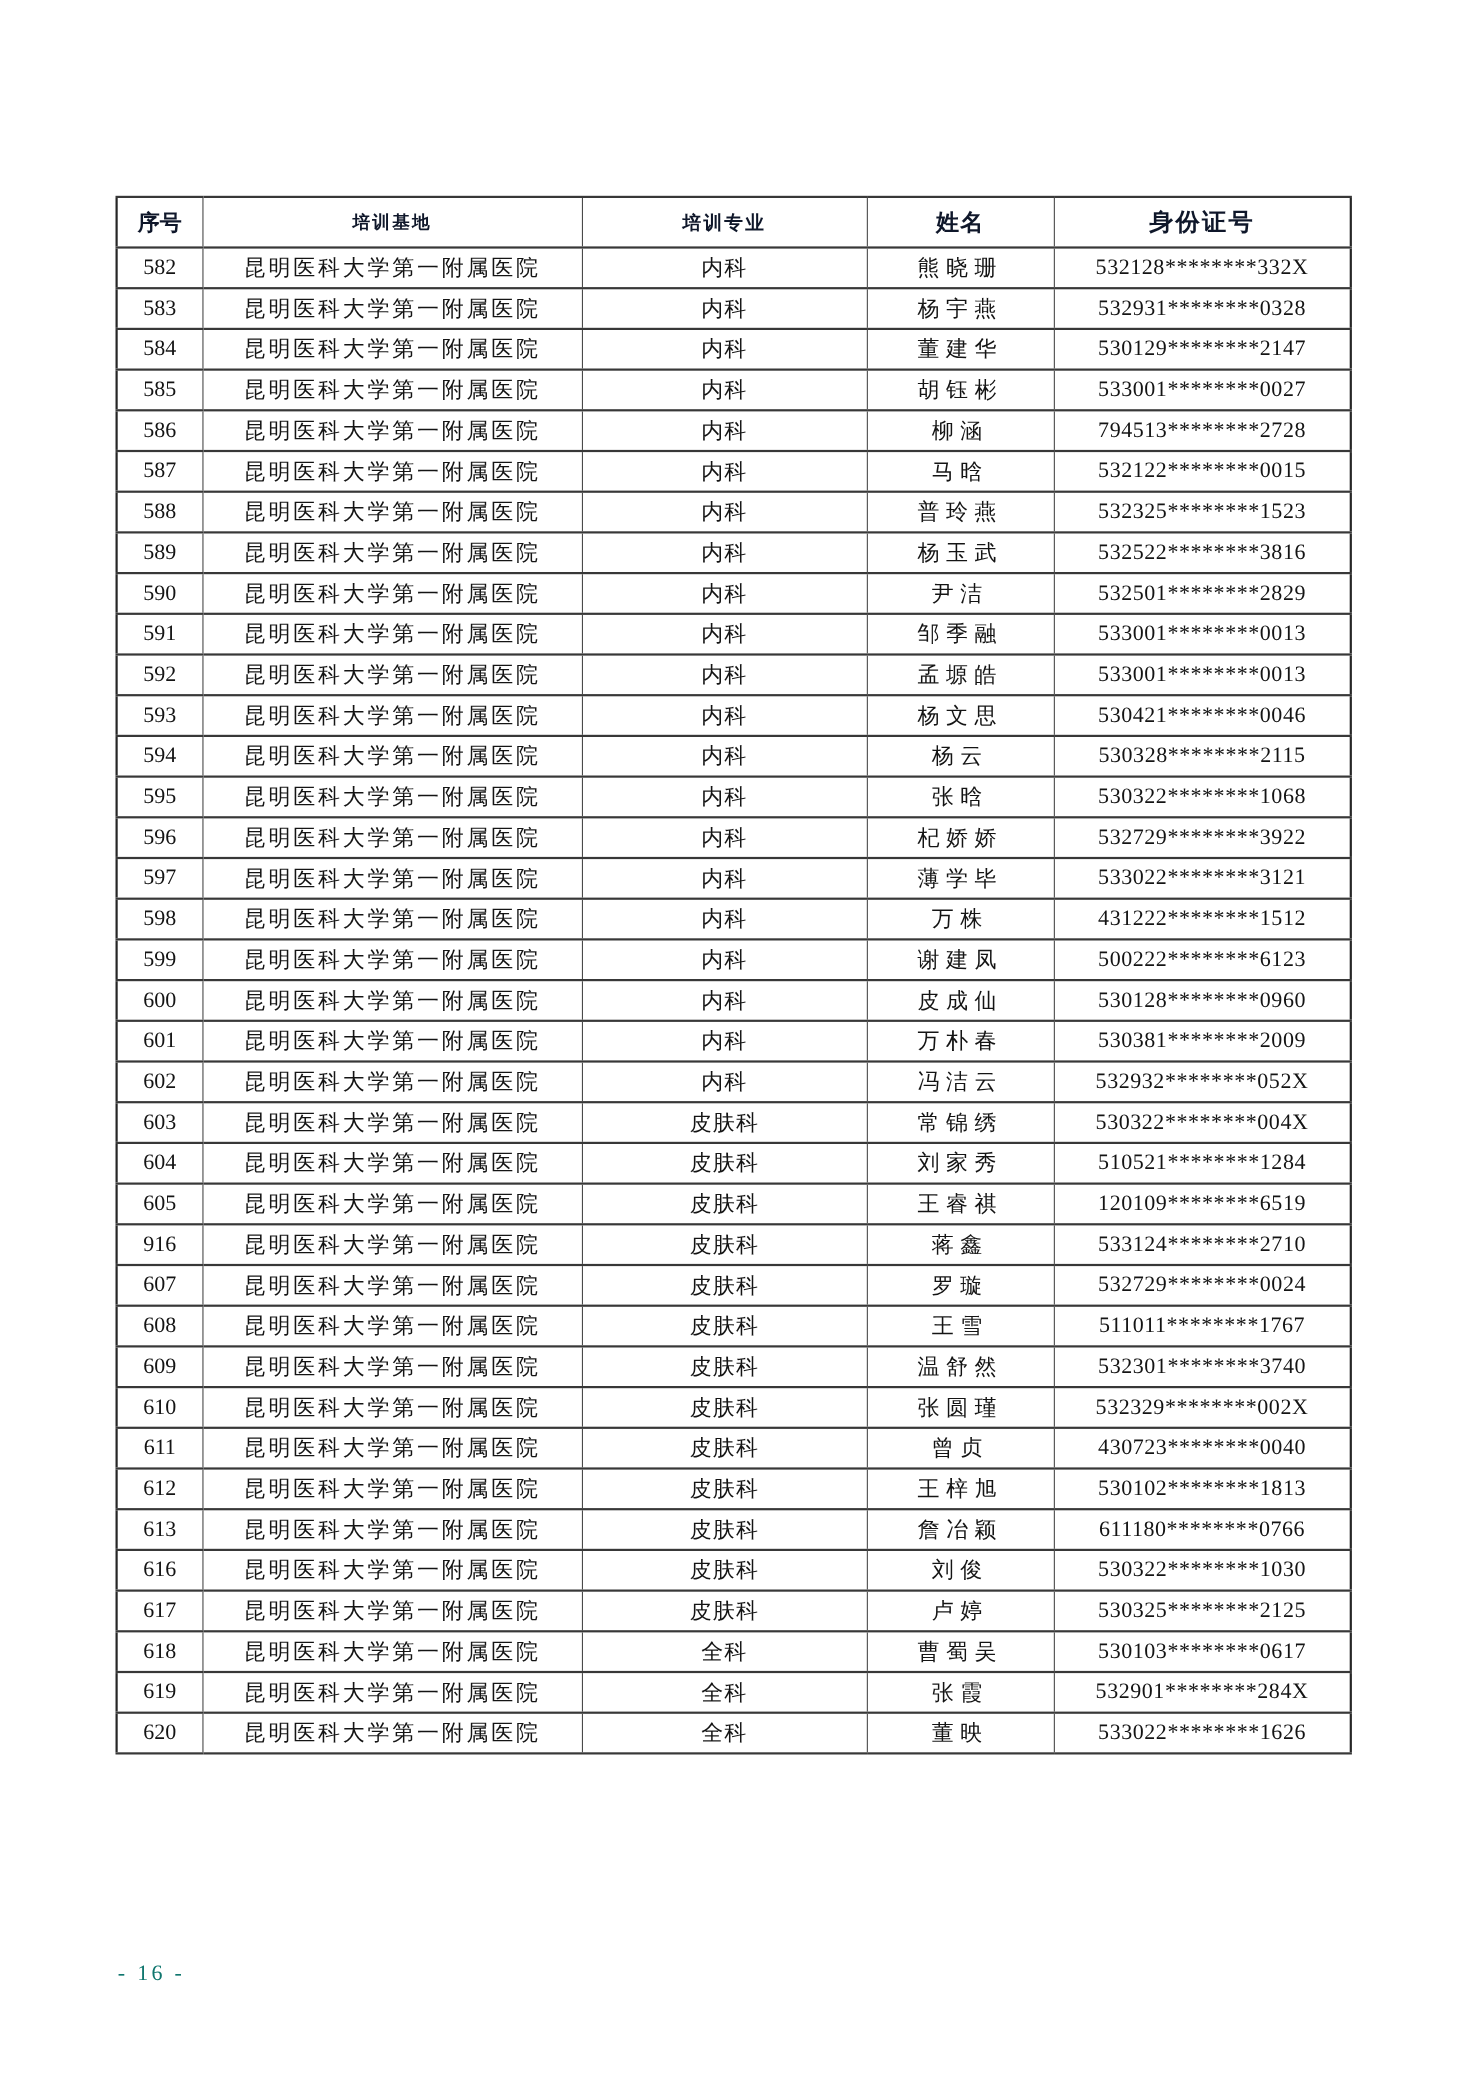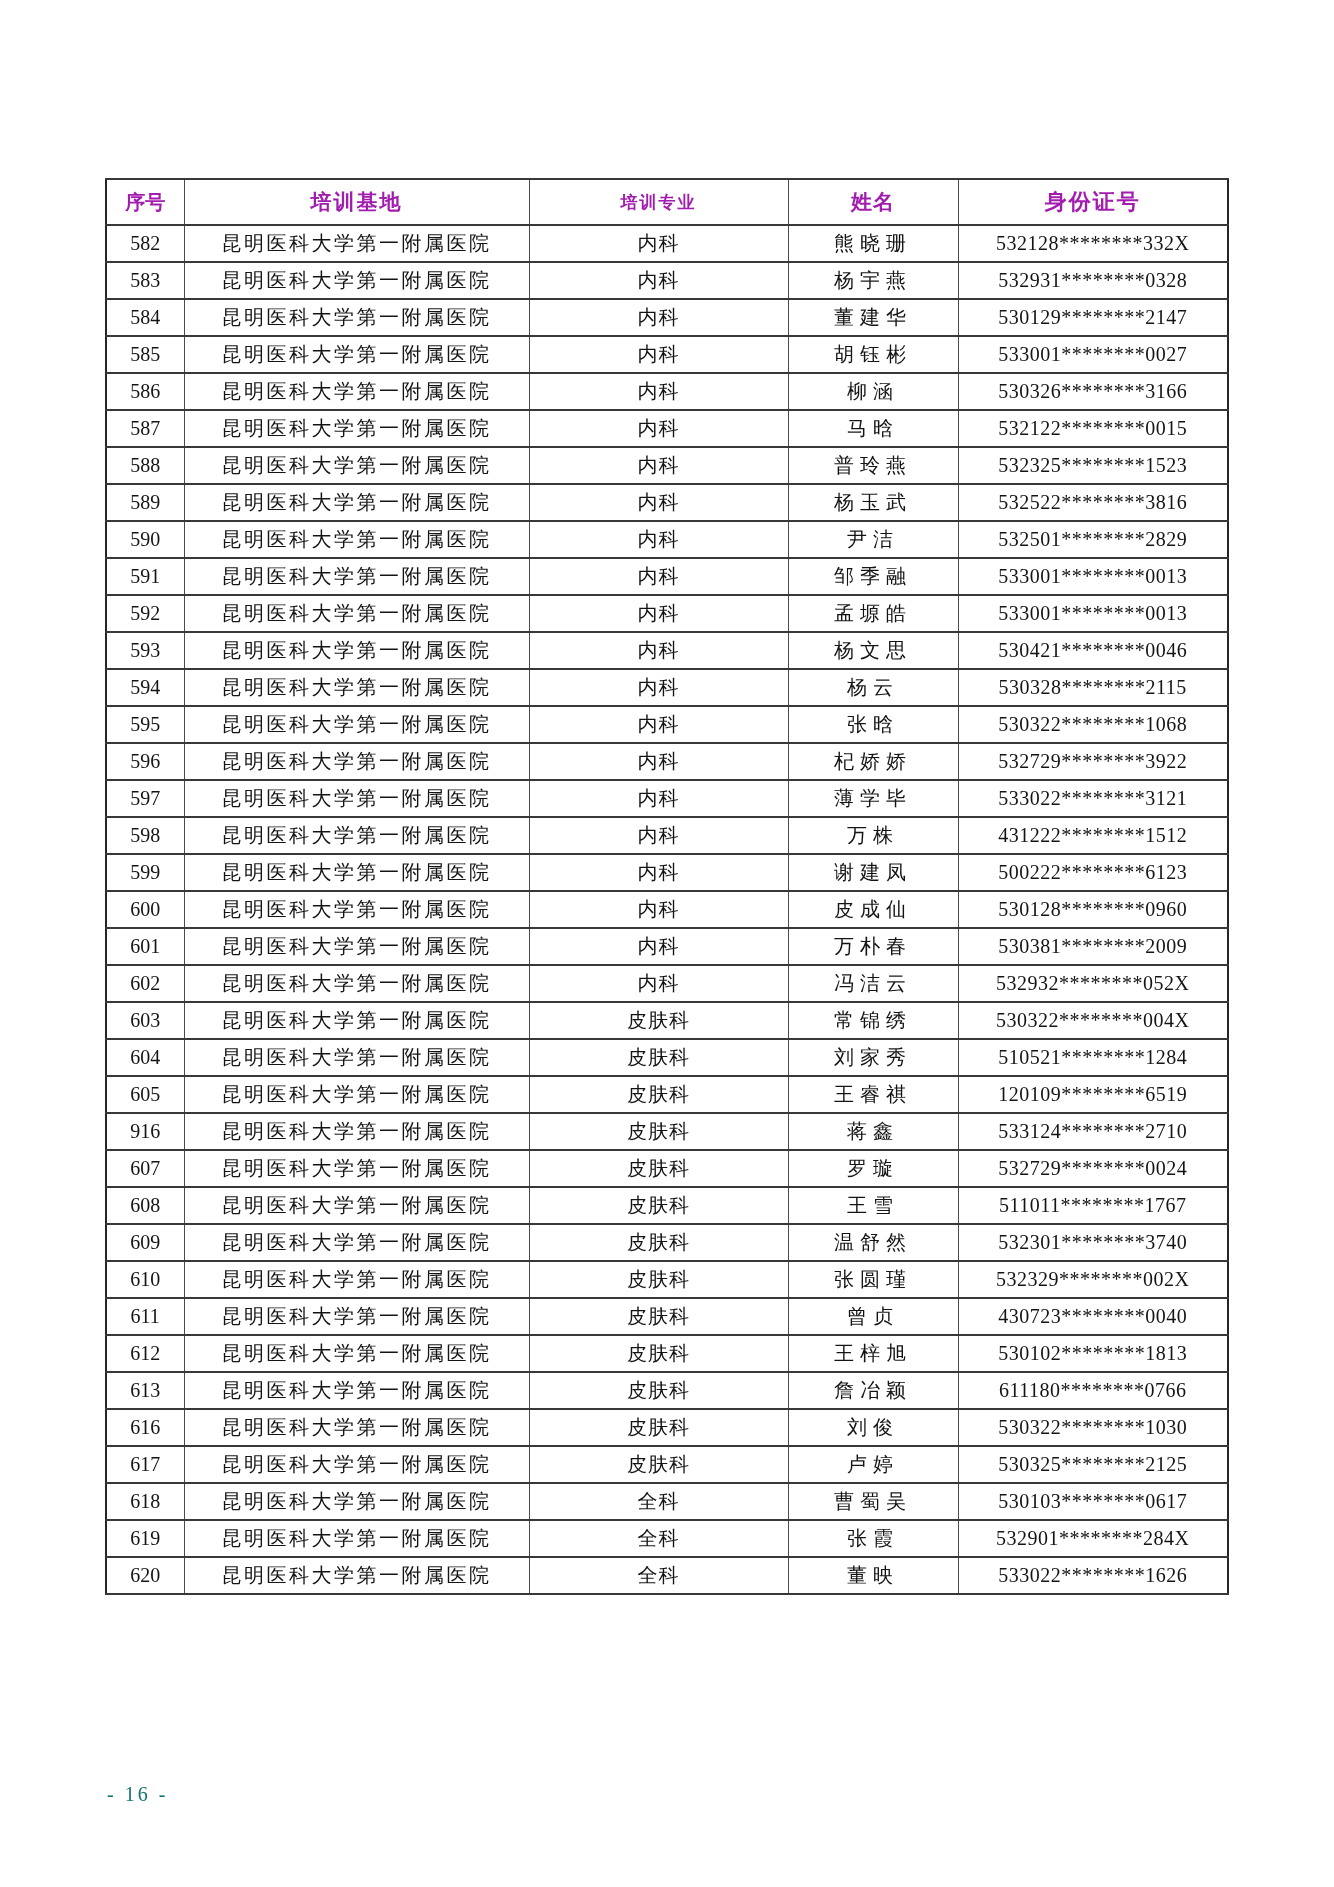--- a/index.html
+++ b/index.html
@@ -29,24 +29,24 @@
     text-align: center;
     vertical-align: middle;
     padding: 0;
     overflow: hidden;
     white-space: nowrap;
   }
   table.roster th {
     height: 44px;
     font-family: "Liberation Sans", "DejaVu Sans", sans-serif;
     font-weight: bold;
-    color: #a21caf;
+    color: #0f172a;
   }
   th.h-seq  { font-size: 20px; }
-  th.h-base { font-size: 21px; letter-spacing: 2px; }
+  th.h-base { font-size: 16px; letter-spacing: 2px; }
   th.h-spec { font-size: 17px; letter-spacing: 2px; }
   th.h-name { font-size: 21px; letter-spacing: 1px; }
   th.h-id   { font-size: 22px; letter-spacing: 2px; }
   table.roster td { height: 35px; font-size: 20px; }
   td.c-seq  { font-size: 20px; }
   td.c-base { font-size: 20px; letter-spacing: 2.5px; margin-top: 25px; }
   td.c-spec { font-size: 20px; letter-spacing: 1px; }
   td.c-name { font-size: 20px; letter-spacing: 6px; }
   td.c-id   { font-size: 20px; letter-spacing: 0.5px; }
   .page-number {
@@ -107,21 +107,21 @@
           <td class="c-base">昆明医科大学第一附属医院</td>
           <td class="c-spec">内科</td>
           <td class="c-name">胡钰彬</td>
           <td class="c-id">533001********0027</td>
         </tr>
         <tr>
           <td class="c-seq">586</td>
           <td class="c-base">昆明医科大学第一附属医院</td>
           <td class="c-spec">内科</td>
           <td class="c-name">柳涵</td>
-          <td class="c-id">530326********3166</td>
+          <td class="c-id">794513********2728</td>
         </tr>
         <tr>
           <td class="c-seq">587</td>
           <td class="c-base">昆明医科大学第一附属医院</td>
           <td class="c-spec">内科</td>
           <td class="c-name">马晗</td>
           <td class="c-id">532122********0015</td>
         </tr>
         <tr>
           <td class="c-seq">588</td>

